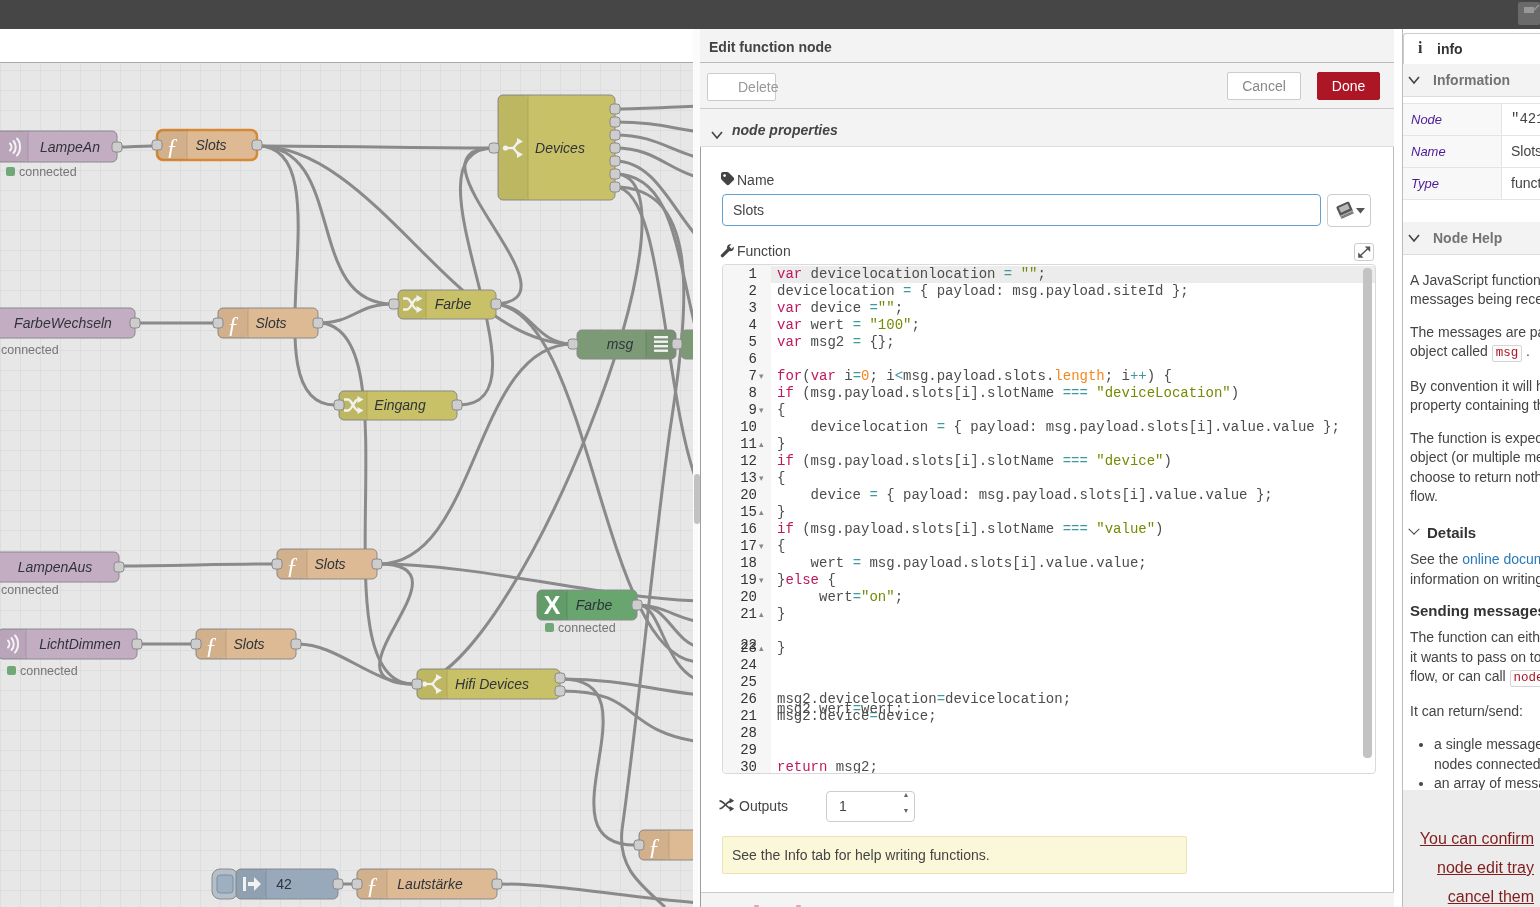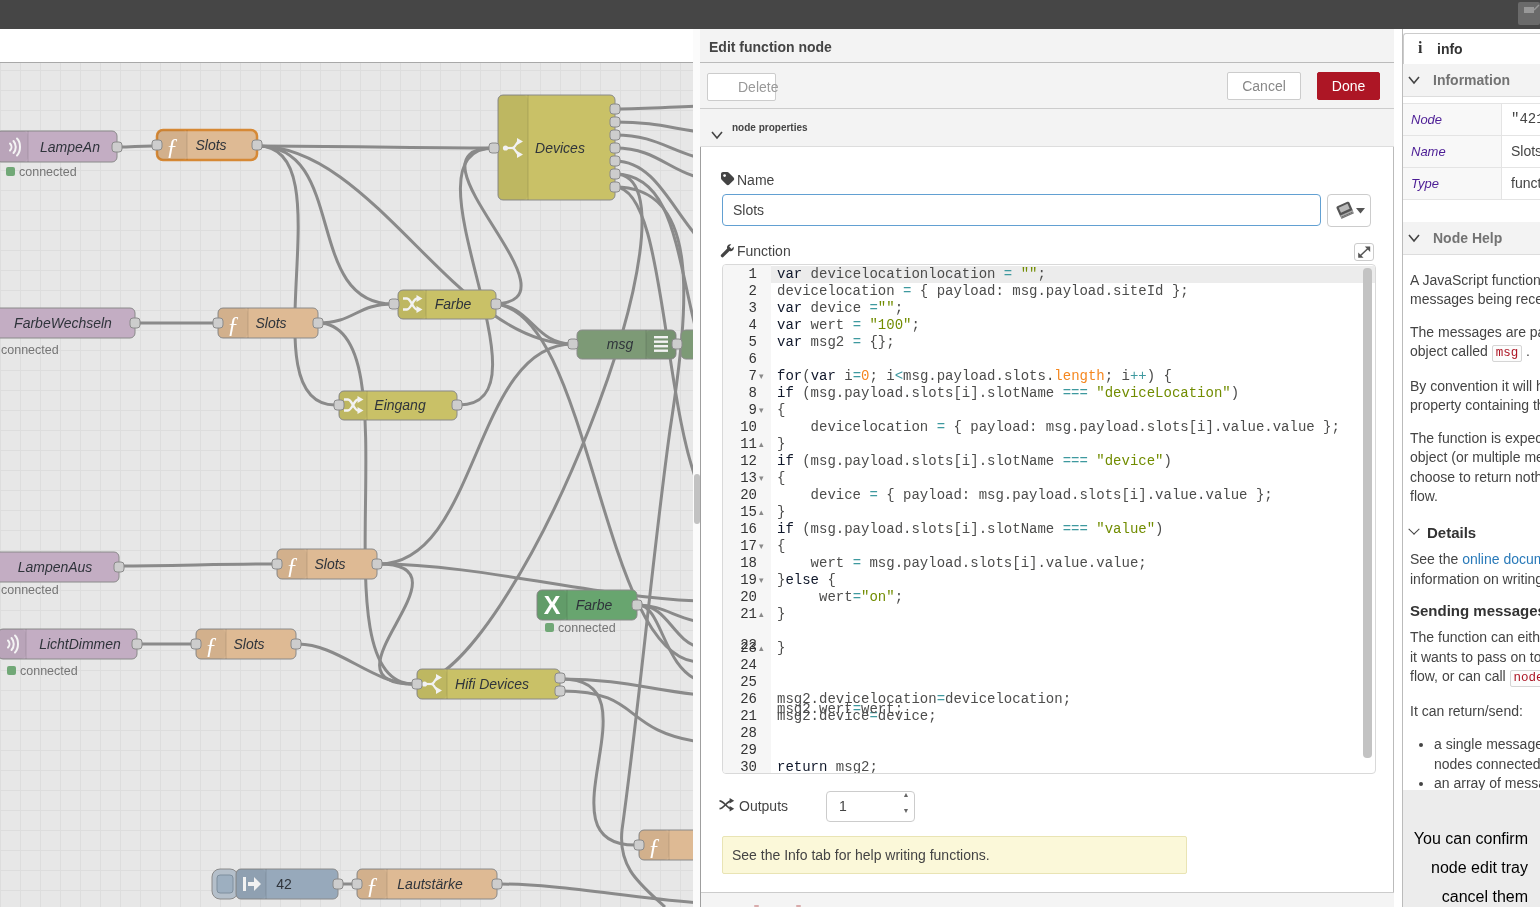--- a/index.html
+++ b/index.html
@@ -25,36 +25,36 @@
 
 #tray { left:700px; top:29px; width:694px; height:878px; background:#fff; border-left:1px solid #9f9f9f; border-right:1px solid #bbb; }
 #traytitle { left:700px; top:29px; width:694px; height:34px; background:#f3f3f3; border-bottom:1px solid #bbb; }
 #traytitle b { position:absolute; left:9px; top:10px; font-size:14px; color:#444; }
 #toolbar { left:700px; top:63px; width:694px; height:46px; background:#f3f3f3; border-bottom:1px solid #ccc; }
 .btn { position:absolute; height:28px; font-size:14px; text-align:center; border:1px solid #ccc; border-radius:2px; background:#fff; }
 #bdel { left:7px; top:10px; width:69px; color:#999; line-height:26px;padding-left:30px; }
 #bcancel { left:527px; top:9px; width:74px; color:#888; line-height:27px; }
 #bdone { left:617px; top:9px; width:63px; color:#fff; background:#ad1625; border-color:#ad1625; line-height:27px; }
 #secprops { left:700px; top:109px; width:694px; height:38px; background:#f3f3f3; border-bottom:1px solid #ddd; }
-#secprops b { position:absolute; left:32px; top:13px; font-size:10px; color:#444; }
+#secprops b { position:absolute; left:32px; top:13px; font-size:14px; color:#444;font-style:italic; }
 .lbl { position:absolute; font-size:14px; color:#444; }
 
 #nameinput { left:722px; top:194px; width:599px; height:32px; border:1.5px solid #62a0d2; border-radius:4px; font-size:14px; color:#444; line-height:29px; padding-left:10px; background:#fff; }
 #bookbtn { left:1327px; top:194px; width:44px; height:33px; border:1px solid #ccc; border-radius:4px; background:#fff; }
 #expandbtn { left:1354px; top:243px; width:20px; height:18px; border:1px solid #ccc; border-radius:3px; background:#fff; }
 
 
 #editor { left:722px; top:264px; width:654px; height:510px; border:1px solid #d9d9d9; border-radius:4px; background:#fff; overflow:hidden; }
 #gutter { position:absolute; left:0; top:0; width:48px; height:510px; background:#f6f6f6; z-index:2; }
 .gl { position:absolute; width:34px; height:17px; text-align:right; font-family:"Liberation Mono",monospace; font-size:14px; line-height:17px; color:#333; }
 #activeline { position:absolute; left:0px; top:1px; width:652px; height:17px; background:#ececec; z-index:0; }
 #activegut { position:absolute; left:0px; top:1px; width:48px; height:17px; background:#d9d9d9; z-index:1; }
 #codelines { position:absolute; left:0; top:0; width:654px; height:510px; z-index:2; }
 .cl { position:absolute; left:54px; height:17px; font-family:"Liberation Mono",monospace; font-size:14px; line-height:17px; color:#4d4d4c; white-space:pre; }
-.k { color:#0f172a; } .s { color:#718c00; } .n { color:#f5871f; } .o { color:#3e999f; }
+.k { color:#be185d; } .s { color:#718c00; } .n { color:#f5871f; } .o { color:#3e999f; }
 .fold { position:absolute; left:36px; width:10px; height:17px; color:#8a8a8a; font-size:9px; line-height:17px; }
 #ethumb { position:absolute; left:640px; top:3px; width:9px; height:490px; background:#c3c3c3; border-radius:4px; }
 
 #outinput { left:826px; top:791px; width:89px; height:31px; border:1px solid #ccc; border-radius:4px; background:#fff; font-size:14px; color:#444; line-height:29px; padding-left:12px; }
 .spin { position:absolute; left:898px; width:16px; height:15px; font-size:7px; color:#666; text-align:center; }
 #tip { left:722px; top:836px; width:465px; height:38px; background:#fbf8d9; border:1px solid #e9e4b4; border-radius:2px; font-size:14px; color:#444; line-height:36px; padding-left:9px; }
 #trayfoot { left:701px; top:892px; width:693px; height:15px; background:#f4f4f4; border-top:1px solid #ccc; }
 
 
 #sidebar { left:1402px; top:29px; width:138px; height:878px; background:#fff; border-left:1px solid #bbb; }
@@ -73,21 +73,21 @@
 #helpbody ul { list-style:disc; margin:14px 0 0 24px; line-height:19.5px; white-space:nowrap; }
 #helpbody li { margin-bottom:0px; }
 #helpbody h3 { font-size:15px; color:#333; margin:11px 0 9px 0; }
 #detailshdr { margin-top:17.5px !important; }
 .hchev { display:inline-block; width:8px; height:8px; border-left:1.8px solid #444; border-bottom:1.8px solid #444; transform:rotate(-45deg) translate(2px,-2px); margin-right:9px; vertical-align:2px; }
 #helpbody p { margin:0 0 13px 0; line-height:19.5px; }
 
 .code-chip { font-family:"Liberation Mono",monospace; font-size:12.5px; color:#ad1625; border:1px solid #d5d5d5; background:#fcfcfc; border-radius:2px; padding:0px 3px 1px 3px; }
 .link { color:#2a7ab9; }
 #grayblock { left:1403px; top:790px; width:137px; height:117px; background:#ececec; }
-#grayblock div { position:absolute; right:12px; font-size:16px; color:#000000; white-space:nowrap; }
+#grayblock div { position:absolute; right:6px; font-size:16px; color:#7f1d1d; white-space:nowrap;text-decoration:underline; }
 </style>
 </head>
 <body>
 <div id="page">
 
   <div class="abs" id="canvas"></div>
   <svg class="abs" id="cansvg" viewBox="0 63 694 844">
 <path d="M117,147 C135,147 135,146 153,146" fill="none" stroke="#8a8a8a" stroke-width="3"></path>
 <path d="M258,146 C348,146 404,148 494,148" fill="none" stroke="#8a8a8a" stroke-width="3"></path>
 <path d="M258,146 C348,146 303,304 393,304" fill="none" stroke="#8a8a8a" stroke-width="3"></path>

